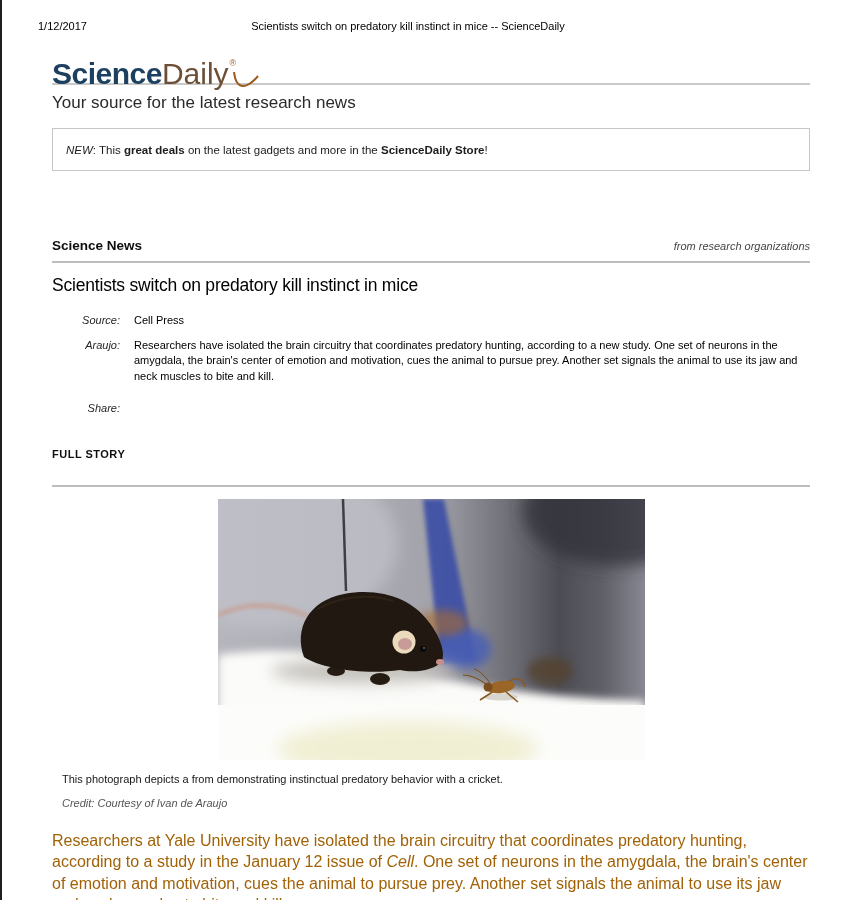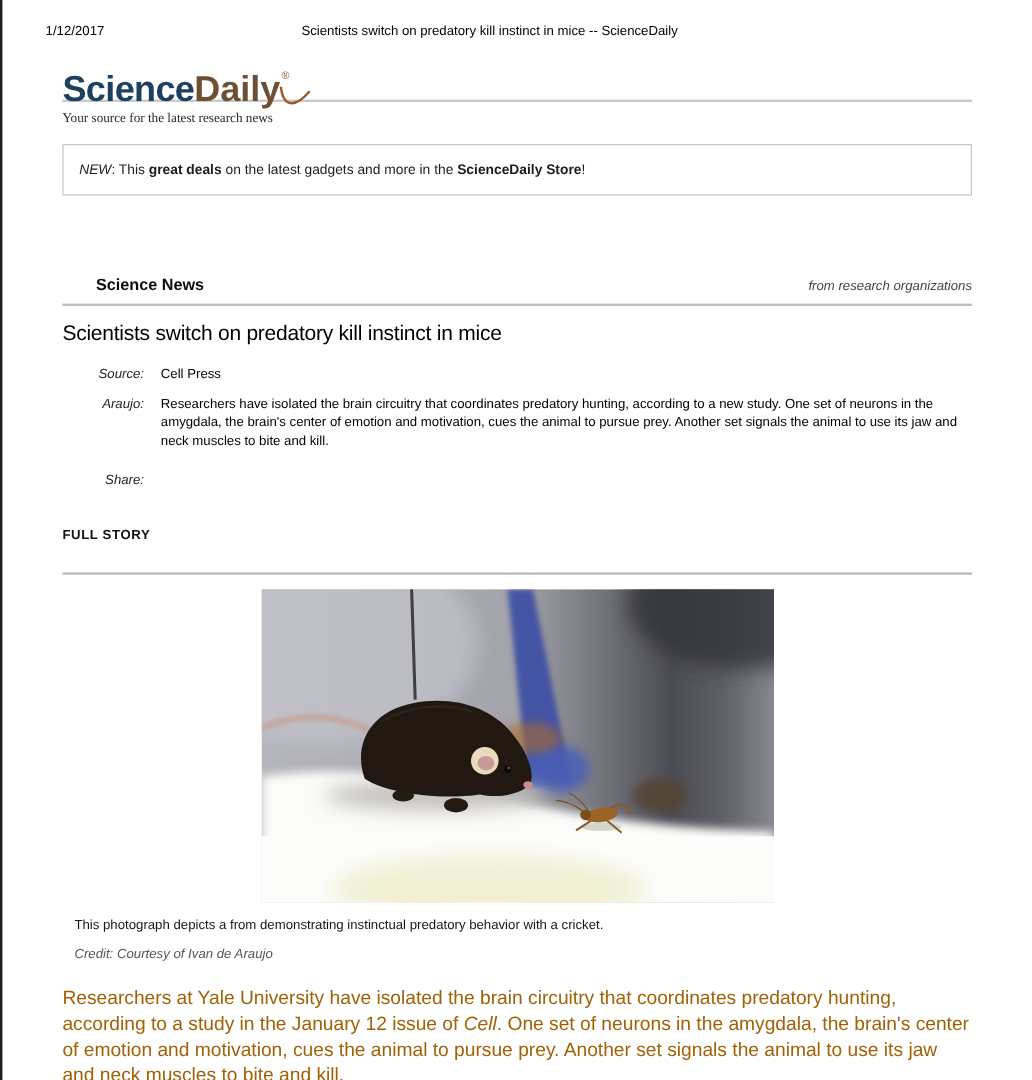--- a/index.html
+++ b/index.html
@@ -16,34 +16,34 @@
   .ph-date { position:absolute; left:38px; top:0; font-size:11px; color:#000; }
   .ph-title { position:absolute; left:0; width:100%; text-align:center; top:0; font-size:11px; color:#000; }
 
   .content { margin-left:52px; width:758px; }
 
   
   .masthead { margin-top:48px; }
   .logo-line { position:relative; border-bottom:2px solid #c9c9c9; height:37px; }
   .logo { font-size:30px; line-height:30px; white-space:nowrap; }
   .logo-science { font-weight:700; color:#1d4061; letter-spacing:-0.5px; }
-  .logo-daily { font-weight:700; color:#6d4f35; }
+  .logo-daily { font-weight:400; color:#6d4f35; }
   .logo-reg { font-size:9px; color:#9c5a1e; vertical-align:18px; margin-left:1px; }
   .logo-swoosh { position:absolute; left:178px; top:24px; }
-  .tagline { margin-top:8px; font-size:11px; color:#2a2a2a;font-family:Liberation Serif, serif; }
+  .tagline { margin-top:8px; font-size:17px; color:#2a2a2a; }
 
   
   .banner { margin-top:15px; border:1px solid #c6c6c6; height:43px; padding:15px 10px 0 13px; font-size:11.5px; color:#1c1c1c; }
   .banner i { font-style:italic; }
   .banner b { font-weight:700; }
 
   
   .section-bar { margin-top:67px; display:flex; justify-content:space-between; align-items:baseline;
                  border-bottom:2px solid #bdbdbd; padding-bottom:8px; }
-  .section-heading { font-size:13.5px; font-weight:700; color:#0d0d0d;margin-left:28px; }
+  .section-heading { font-size:13.5px; font-weight:700; color:#0d0d0d; }
   .section-attrib { font-style:italic; font-size:11px; color:#454545; }
 
   
   .article-title { margin-top:12px; font-size:17.5px; font-weight:400; color:#000; letter-spacing:-0.2px; }
 
   .meta { margin-top:17px; font-size:11px; }
   .meta-row { display:flex; margin-bottom:9px; }
   .meta-row.summary { margin-bottom:17px; }
   .meta-label { width:68px; text-align:right; font-style:italic; color:#1f1f1f; flex:none; line-height:15.5px; }
   .meta-value { margin-left:14px; color:#000; line-height:15.5px; flex:1; padding-right:2px; }

